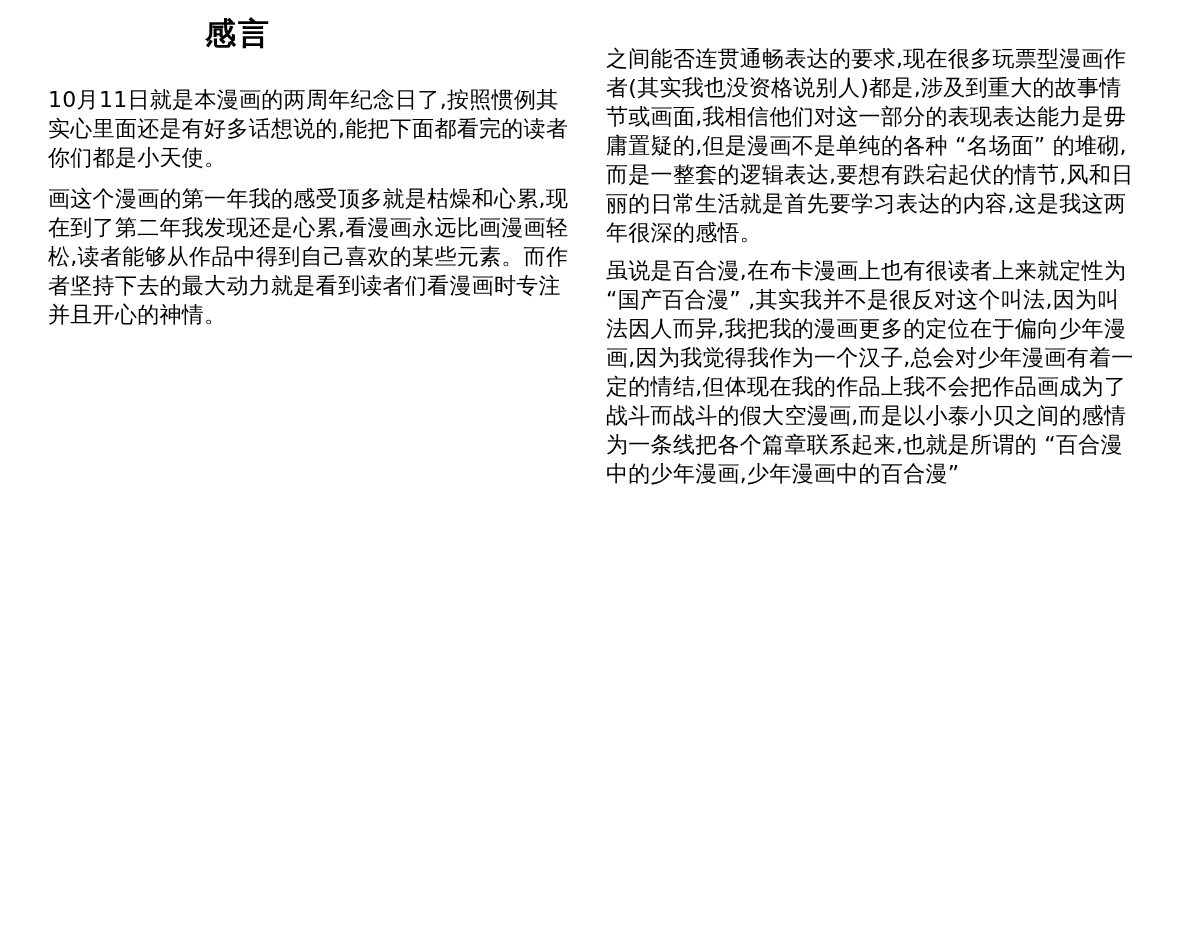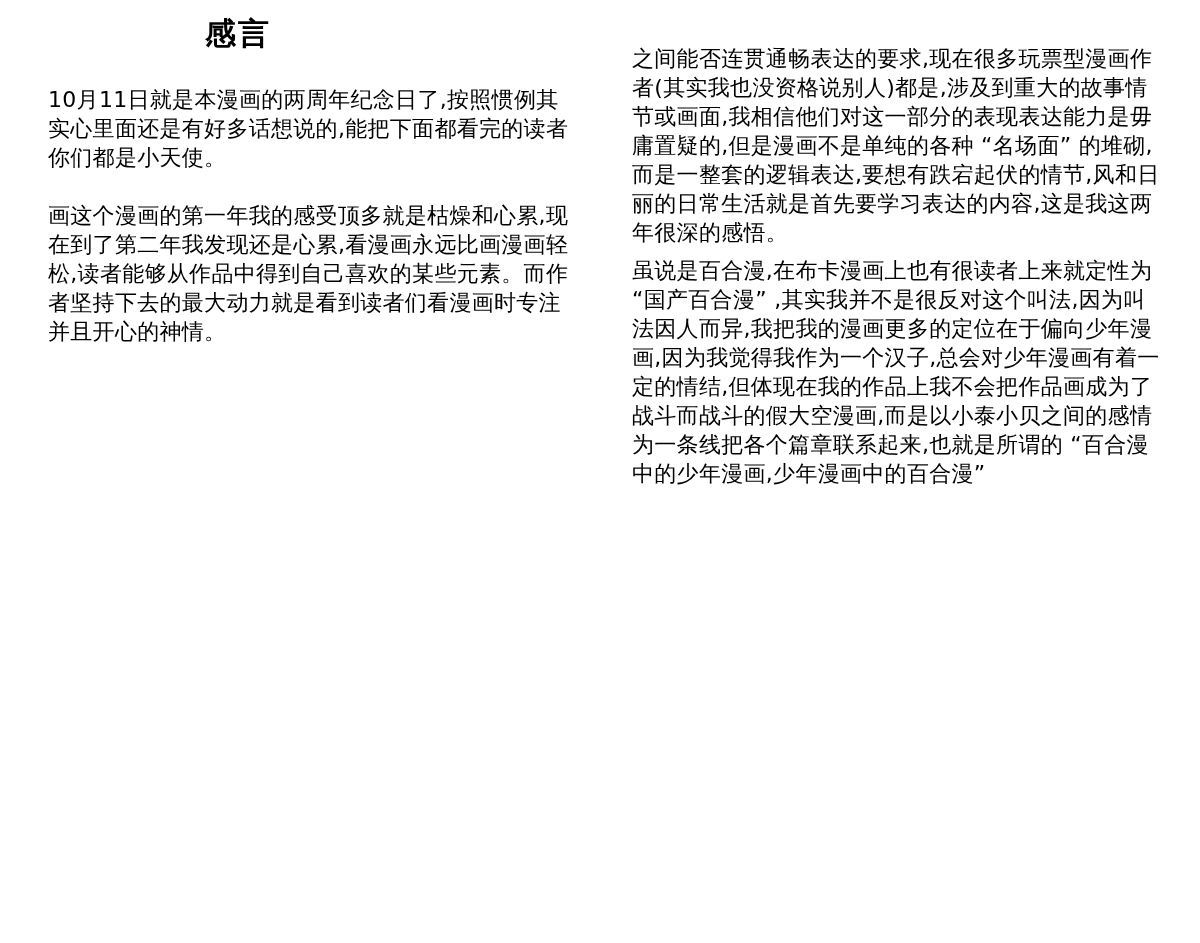--- a/index.html
+++ b/index.html
@@ -23,38 +23,38 @@
     letter-spacing: 0.3px;
     text-align: left;
     word-break: break-all;
   }
   .col-left {
     left: 48px;
     top: 0;
     width: 524px;
   }
   .col-right {
-    left: 632px;
+    left: 606px;
     top: 44px;
     width: 534px;
   }
   .doc-title {
     width: 380px;
     margin: 14px 0 0 0;
     text-align: center;
     font-size: 31px;
     line-height: 38px;
     font-weight: bold;
     letter-spacing: 2px;
   }
   .column p {
     margin: 0;
   }
   .column p + p {
-    margin-top: 29px;
+    margin-top: 12px;
   }
   .col-left .first-para {
     margin-top: 33px;
   }
   .col-right p.tight {
     margin-top: 9px;
   }
 </style>
 </head>
 <body>

